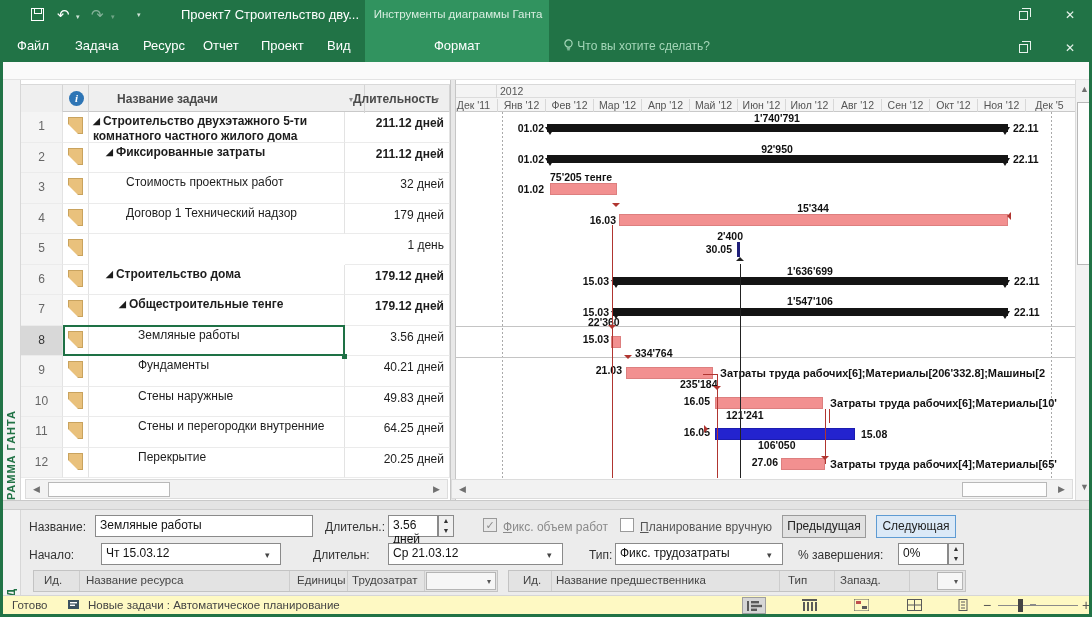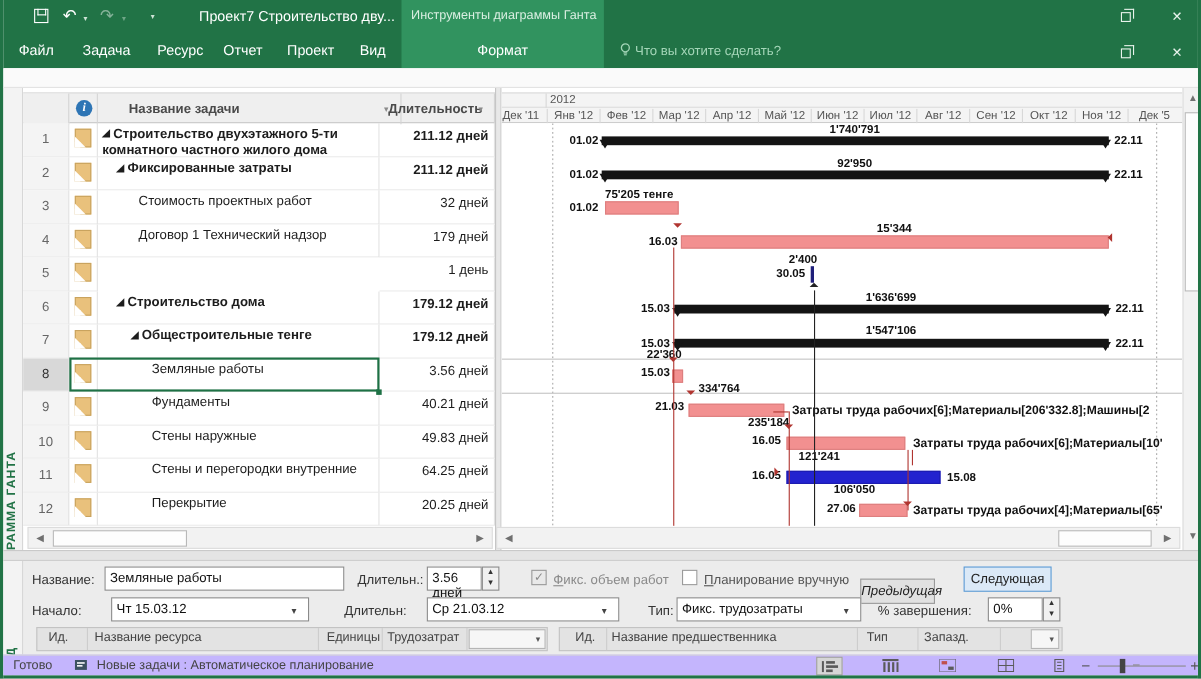--- a/index.html
+++ b/index.html
@@ -96,21 +96,21 @@
   .chk-dis { background:#e9e9e9; }
   .btn { position:absolute; height:23px; font-size:12px; color:#222; text-align:center; line-height:21px; }
   .btn-gray { background:#e1e1e1; border:1px solid #9a9a9a; }
   .btn-blue { background:#dbe9f7; border:1px solid #5e9bd3; }
   .subhead { position:absolute; top:60px; height:22px; background:#e3e3e3; border:1px solid #c3c3c3; }
   .shcell { position:absolute; top:3px; font-size:11.5px; color:#444; white-space:nowrap; }
   .shdiv { position:absolute; top:0; width:1px; height:20px; background:#cdcdcd; }
   .shdrop { position:absolute; top:1px; width:70px; height:18px; background:#f6f6f6; border:1px solid #b5b5b5; color:#555; font-size:8px; text-align:right; line-height:18px; padding-right:4px; }
 
   
-  #statusbar { left:0; top:595px; width:1092px; height:19px; background:#c4b5fd; border-top:1px solid #d6d6d6; margin-left:-3px; padding-left:3px; }
+  #statusbar { left:0; top:595px; width:1092px; height:19px; background:#fef9c3; border-top:1px solid #d6d6d6; margin-left:-3px; padding-left:3px; }
   #statusgreen { left:0; top:614px; width:1092px; height:3px; background:#217346; margin-left:-3px; }
   .stext { position:absolute; top:3px; font-size:11.5px; color:#444; white-space:nowrap; }
   .vicon { position:absolute; top:1px; width:24px; height:17px; text-align:center; }
   .vicon svg { margin-top:2px; }
   .vsel { background:#d6d6d6; border:1px solid #9f9f9f; }
   .zoomtxt { position:absolute; font-size:14px; color:#555; top:1px; }
 </style>
 </head>
 <body>
 
@@ -397,21 +397,21 @@
     <div class="finput" style="left:92px;top:5px;width:218px;">Земляные работы</div>
     <span class="flabel" style="left:322px;top:10px;">Длительн.:</span>
     <div class="finput" style="left:385px;top:5px;width:50px;">3.56 дней</div>
     <div class="spin" style="left:435px;top:5px;">▲<br>▼</div>
 
     <span class="chkbox chk-dis" style="left:480px;top:8px;">✓</span>
     <span class="flabel" style="left:500px;top:10px;color:#8a8a8a;"><u>Ф</u><span id="chk0rest">икс. объем работ</span></span>
     <span class="chkbox" style="left:617px;top:8px;"></span>
     <span class="flabel" style="left:637px;top:10px;color:#555;"><u>П</u><span id="chk1rest">ланирование вручную</span></span>
 
-    <div class="btn btn-gray" style="left:779px;top:16px;width:68px;font-style:italic;">Предыдущая</div>
+    <div class="btn btn-gray" style="left:779px;top:5px;width:84px;">Предыдущая</div>
     <div class="btn btn-blue" style="left:873px;top:5px;width:80px;">Следующая</div>
 
     <span class="flabel" style="left:26px;top:38px;">Начало:</span>
     <div class="finput" style="left:98px;top:33px;width:180px;">Чт 15.03.12</div>
     <span class="fcombo-arrow" style="left:262px;top:40px;">▾</span>
     <span class="flabel" style="left:310px;top:38px;">Длительн:</span>
     <div class="finput" style="left:385px;top:33px;width:175px;">Ср 21.03.12</div>
     <span class="fcombo-arrow" style="left:544px;top:40px;">▾</span>
     <span class="flabel" style="left:586px;top:38px;">Тип:</span>
     <div class="finput" style="left:612px;top:33px;width:168px;">Фикс. трудозатраты</div>

